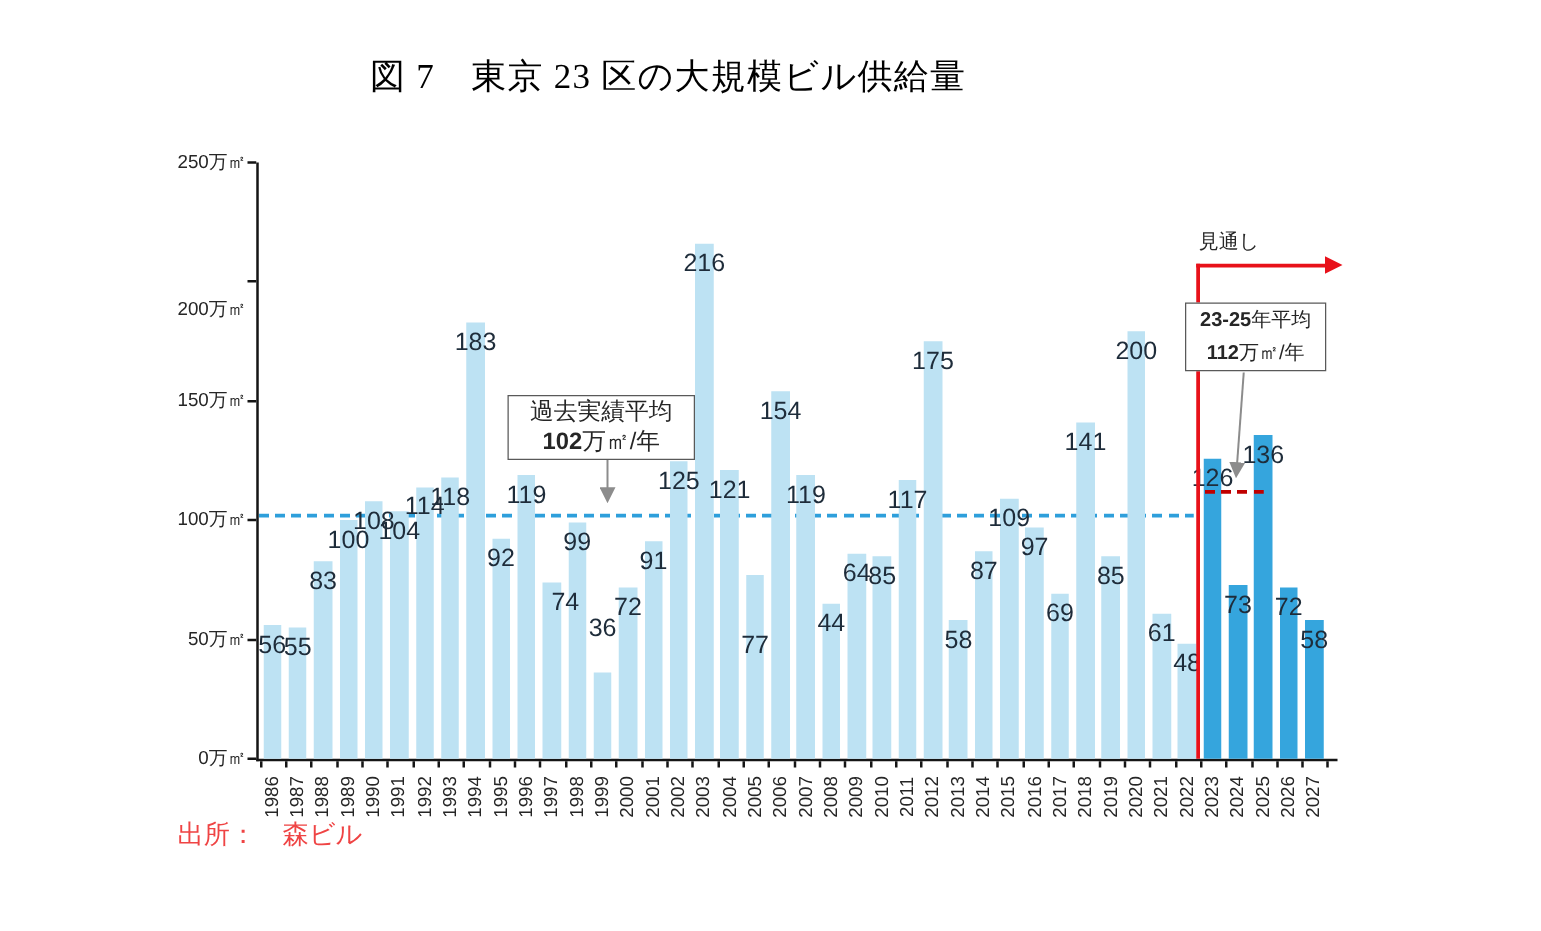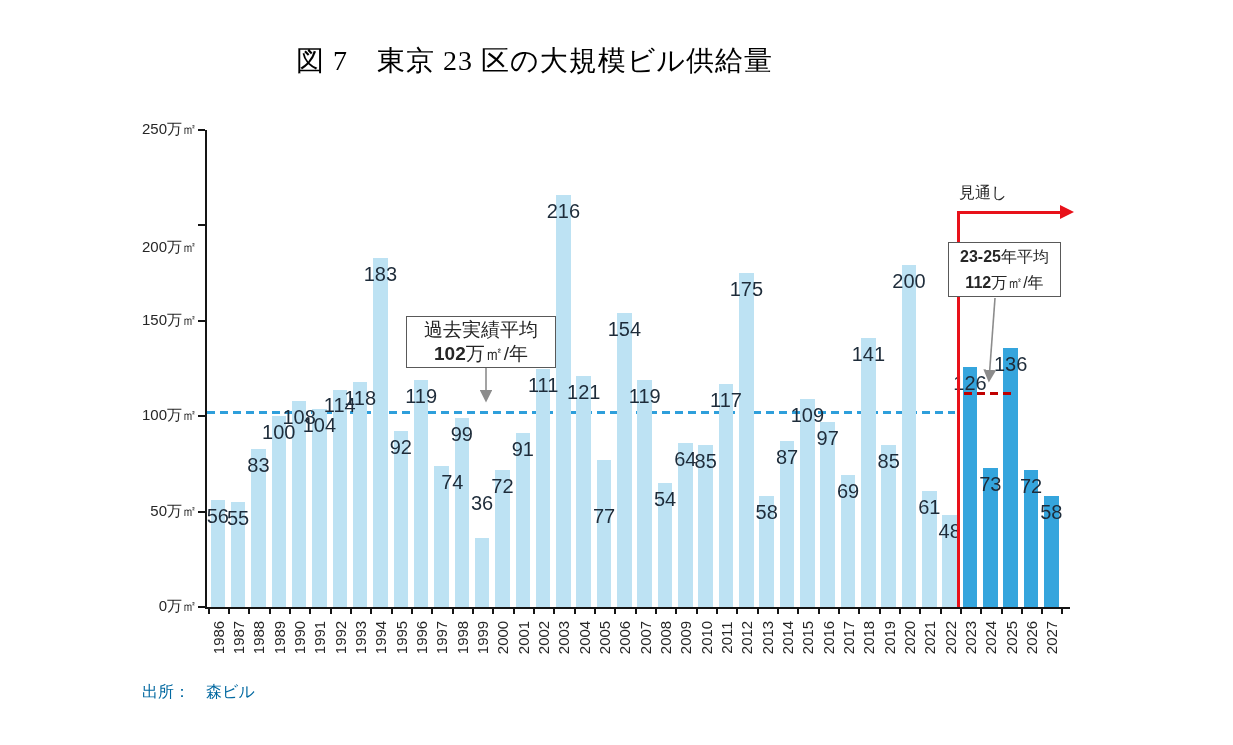--- a/index.html
+++ b/index.html
@@ -8,22 +8,22 @@
     --avgline:#2E9FDB;
     --red:#E8111A;
     --dashred:#C00000;
     --vlabel:#1E2C3A;
   }
   html,body{margin:0;padding:0;background:#fff;}
   .page{position:relative;width:1233px;height:745px;background:#fff;overflow:hidden;
         font-family:"Liberation Sans",sans-serif;}
   .chart-title{position:absolute;left:296px;top:42px;font-family:"Liberation Serif",serif;
         font-size:28px;color:#000;letter-spacing:1px;white-space:nowrap;}
-  .source{position:absolute;left:142px;top:682px;font-family:"Liberation Serif",serif;
-        font-size:16px;color:#0369a1;white-space:nowrap;}
+  .source{position:absolute;left:142px;top:653px;font-family:"Liberation Serif",serif;
+        font-size:21px;color:#ef4444;white-space:nowrap;}
   .plot{position:absolute;left:207px;top:130px;width:863px;height:477px;}
   .axis-y{position:absolute;left:-2px;top:0;width:2px;height:479px;background:#151515;}
   .axis-x{position:absolute;left:-2px;top:477px;width:865px;height:2px;background:#151515;}
   .ytick{position:absolute;left:-9px;width:7px;height:2px;background:#151515;}
   .xtick{position:absolute;top:479px;width:2px;height:5px;background:#151515;}
   .ylab{position:absolute;left:-92px;width:82px;text-align:right;font-size:15px;color:#262626;white-space:nowrap;}
   .xlab{position:absolute;width:44px;height:15px;line-height:15px;text-align:center;
         transform:rotate(-90deg);font-size:15px;color:#262626;}
   .bar{position:absolute;bottom:0;z-index:1;}
   .bar.actual{background:var(--actual);}
@@ -107,27 +107,27 @@
         <div class="vlab" style="left: 110.78px; top: 264.488px;">114</div>
         <div class="vlab" style="left: 131.11px; top: 256.856px;">118</div>
         <div class="vlab" style="left: 151.44px; top: 132.836px;">183</div>
         <div class="vlab" style="left: 171.77px; top: 306.464px;">92</div>
         <div class="vlab" style="left: 192.1px; top: 254.948px;">119</div>
         <div class="vlab" style="left: 212.43px; top: 340.808px; text-align: right;">74</div>
         <div class="vlab" style="left: 232.76px; top: 293.108px;">99</div>
         <div class="vlab" style="left: 253.09px; top: 362.312px;">36</div>
         <div class="vlab" style="left: 273.42px; top: 344.624px;">72</div>
         <div class="vlab" style="left: 293.75px; top: 308.372px;">91</div>
-        <div class="vlab" style="left: 314.08px; top: 243.5px;">111</div>
+        <div class="vlab" style="left: 314.08px; top: 243.5px;">125</div>
         <div class="vlab" style="left: 334.41px; top: 69.872px;">216</div>
         <div class="vlab" style="left: 354.74px; top: 251.132px;">121</div>
         <div class="vlab" style="left: 375.07px; top: 335.084px; margin-top: 40px;">77</div>
         <div class="vlab" style="left: 395.4px; top: 188.168px;">154</div>
         <div class="vlab" style="left: 415.73px; top: 254.948px;">119</div>
-        <div class="vlab" style="left: 436.06px; top: 357.98px;">54</div>
+        <div class="vlab" style="left: 436.06px; top: 357.98px;">44</div>
         <div class="vlab" style="left: 456.39px; top: 317.912px;">64</div>
         <div class="vlab" style="left: 476.72px; top: 319.82px;">85</div>
         <div class="vlab" style="left: 497.05px; top: 258.764px;">117</div>
         <div class="vlab" style="left: 517.38px; top: 148.1px;">175</div>
         <div class="vlab" style="left: 537.71px; top: 371.336px;">58</div>
         <div class="vlab" style="left: 558.04px; top: 316.004px;">87</div>
         <div class="vlab" style="left: 578.37px; top: 274.028px;">109</div>
         <div class="vlab" style="left: 598.7px; top: 296.924px;">97</div>
         <div class="vlab" style="left: 619.03px; top: 350.348px;">69</div>
         <div class="vlab" style="left: 639.36px; top: 212.972px;">141</div>

